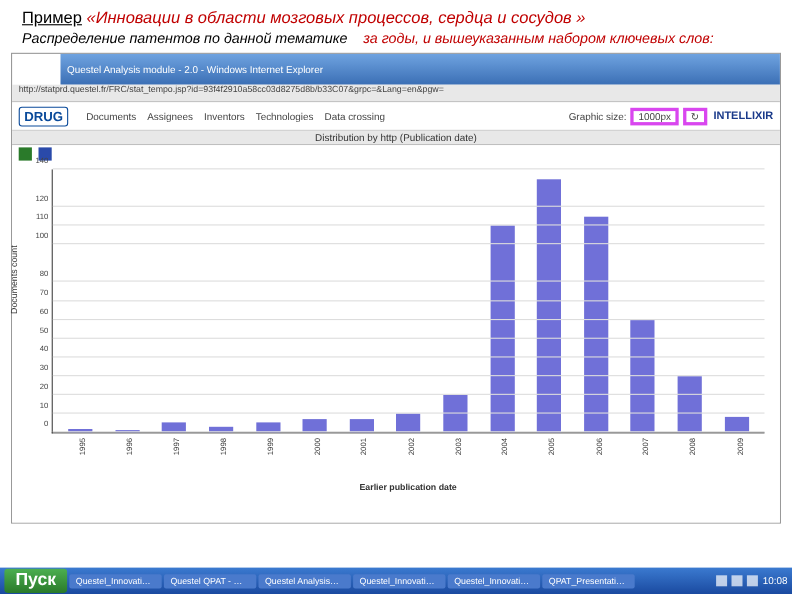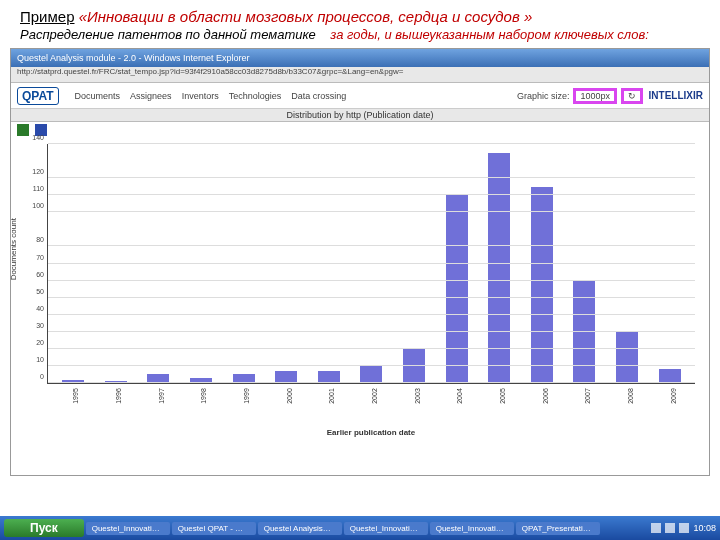--- a/index.html
+++ b/index.html
@@ -4,21 +4,21 @@
 <style>
   * { box-sizing: border-box; margin: 0; padding: 0; }
   body { font-family: Arial, sans-serif; width: 720px; height: 540px; background: #f0f0f0; overflow: hidden; }
   .slide { width: 720px; height: 540px; background: #fff; position: relative; }
   .title-row { padding: 8px 20px 2px; font-size: 15px; color: #000; }
   .title-row .ul { text-decoration: underline; }
   .title-row .red { color: #c00000; font-style: italic; }
   .sub-row { padding: 0 20px 6px; font-size: 13px; font-style: italic; }
   .sub-row .red2 { color: #c00000; }
   .browser { margin: 0 10px; border: 1px solid #999; background: #fff; height: 428px; display: flex; flex-direction: column; }
-  .ie-bar { height: 18px; background: linear-gradient(#6fa3e0,#3b6fb5); color: #fff; font-size: 9px; display: flex; align-items: center; padding: 0 6px; }
+  .ie-bar { height: 28px; background: linear-gradient(#6fa3e0,#3b6fb5); color: #fff; font-size: 9px; display: flex; align-items: center; padding: 0 6px; margin-left: 44px; }
   .url-bar { height: 16px; background: #e8e8e8; border-bottom: 1px solid #bbb; font-size: 8px; color: #444; display: flex; align-items: flex-start; padding: 0 6px; }
   .app-top { display: flex; align-items: center; background: #fff; border-bottom: 1px solid #ccc; height: 26px; padding: 0 6px; }
   .logo { font-weight: bold; font-size: 12px; color: #0a4a9a; margin-right: 16px; border: 1px solid #0a4a9a; padding: 1px 4px; border-radius: 3px; }
   .menu { display: flex; gap: 10px; font-size: 9px; color: #444; flex: 1; }
   .gsize { font-size: 9px; color: #444; display: flex; align-items: center; gap: 4px; text-align: right; }
   .gsel { border: 3px solid #d946ef; background: #fff; padding: 0 4px; font-size: 9px; }
   .brand { font-size: 10px; color: #1a3a8a; margin-left: 6px; font-weight: bold; }
   .query-bar { background: #1a3a8a; color: #fff; font-size: 8.5px; padding: 3px 6px; font-weight: bold; line-height: 1.2; }
   .dist-bar { background: #e8e8e8; border-bottom: 1px solid #bbb; font-size: 9px; text-align: center; padding: 1px 0; color: #333; }
   .export-row { height: 16px; display: flex; align-items: center; gap: 6px; padding: 0 6px; background: #fff; }
@@ -29,21 +29,21 @@
   .y-label { position: absolute; left: 2px; top: 50%; transform: rotate(-90deg) translateX(50%); transform-origin: left center; font-size: 8px; color: #333; white-space: nowrap; }
   .plot { position: relative; width: 100%; height: 240px; border-left: 1px solid #444; border-bottom: 1px solid #444; }
   .grid-line { position: absolute; left: 0; right: 0; border-top: 1px solid #ddd; }
   .y-tick { position: absolute; left: -18px; font-size: 7px; color: #444; transform: translateY(-50%); width: 14px; text-align: right;}
   .bars { position: absolute; left: 0; right: 0; bottom: 0; top: 0; display: flex; align-items: flex-end; justify-content: space-around; padding: 0 4px; }
   .bar { width: 22px; background: #7070d8; }
   .x-ticks { display: flex; justify-content: space-around; padding: 2px 4px 0; }
   .x-tick { font-size: 7px; color: #333; width: 22px; text-align: center; transform: rotate(-90deg) translateX(-10px); transform-origin: top center; height: 24px; }
   .x-label { text-align: center; font-size: 8px; color: #333; margin-top: 18px; font-weight: bold; }
   .taskbar { position: absolute; bottom: 0; left: 0; right: 0; height: 24px; background: linear-gradient(#3b7ad0,#1a4aa0); display: flex; align-items: center; padding: 0 4px; gap: 2px; }
-  .start { background: linear-gradient(#4caf50,#2a7a2a); color: #fff; font-size: 12px; font-weight: bold; padding: 2px 26px; border-radius: 3px; }
+  .start { background: linear-gradient(#4caf50,#2a7a2a); color: #fff; font-size: 16px; font-weight: bold; padding: 2px 10px; border-radius: 3px; }
   .tb-item { background: #4a7acc; color: #fff; font-size: 8px; padding: 2px 6px; border-radius: 2px; white-space: nowrap; overflow: hidden; max-width: 84px; text-overflow: ellipsis; }
   .tray { margin-left: auto; color: #fff; font-size: 9px; display: flex; align-items: center; gap: 4px; }
   .t-ico { width: 10px; height: 10px; background: #fff; opacity: .7; }
 </style>
 </head>
 <body>
 
 <div class="slide">
   <div class="title-row">
     <span class="ul">Пример</span>
@@ -56,21 +56,21 @@
   </div>
 
   <div class="browser">
     <div class="ie-bar">
       <span>Questel Analysis module - 2.0 - Windows Internet Explorer</span>
     </div>
     <div class="url-bar">
       <span>http://statprd.questel.fr/FRC/stat_tempo.jsp?id=93f4f2910a58cc03d8275d8b/b33C07&amp;grpc=&amp;Lang=en&amp;pgw=</span>
     </div>
     <div class="app-top">
-      <span class="logo">QPAT</span>
+      <span class="logo">DRUG</span>
       <div class="menu">
         <span>Documents</span>
         <span>Assignees</span>
         <span>Inventors</span>
         <span>Technologies</span>
         <span>Data crossing</span>
       </div>
       <div class="gsize">
         <span>Graphic size:</span>
         <span class="gsel">1000px</span>

